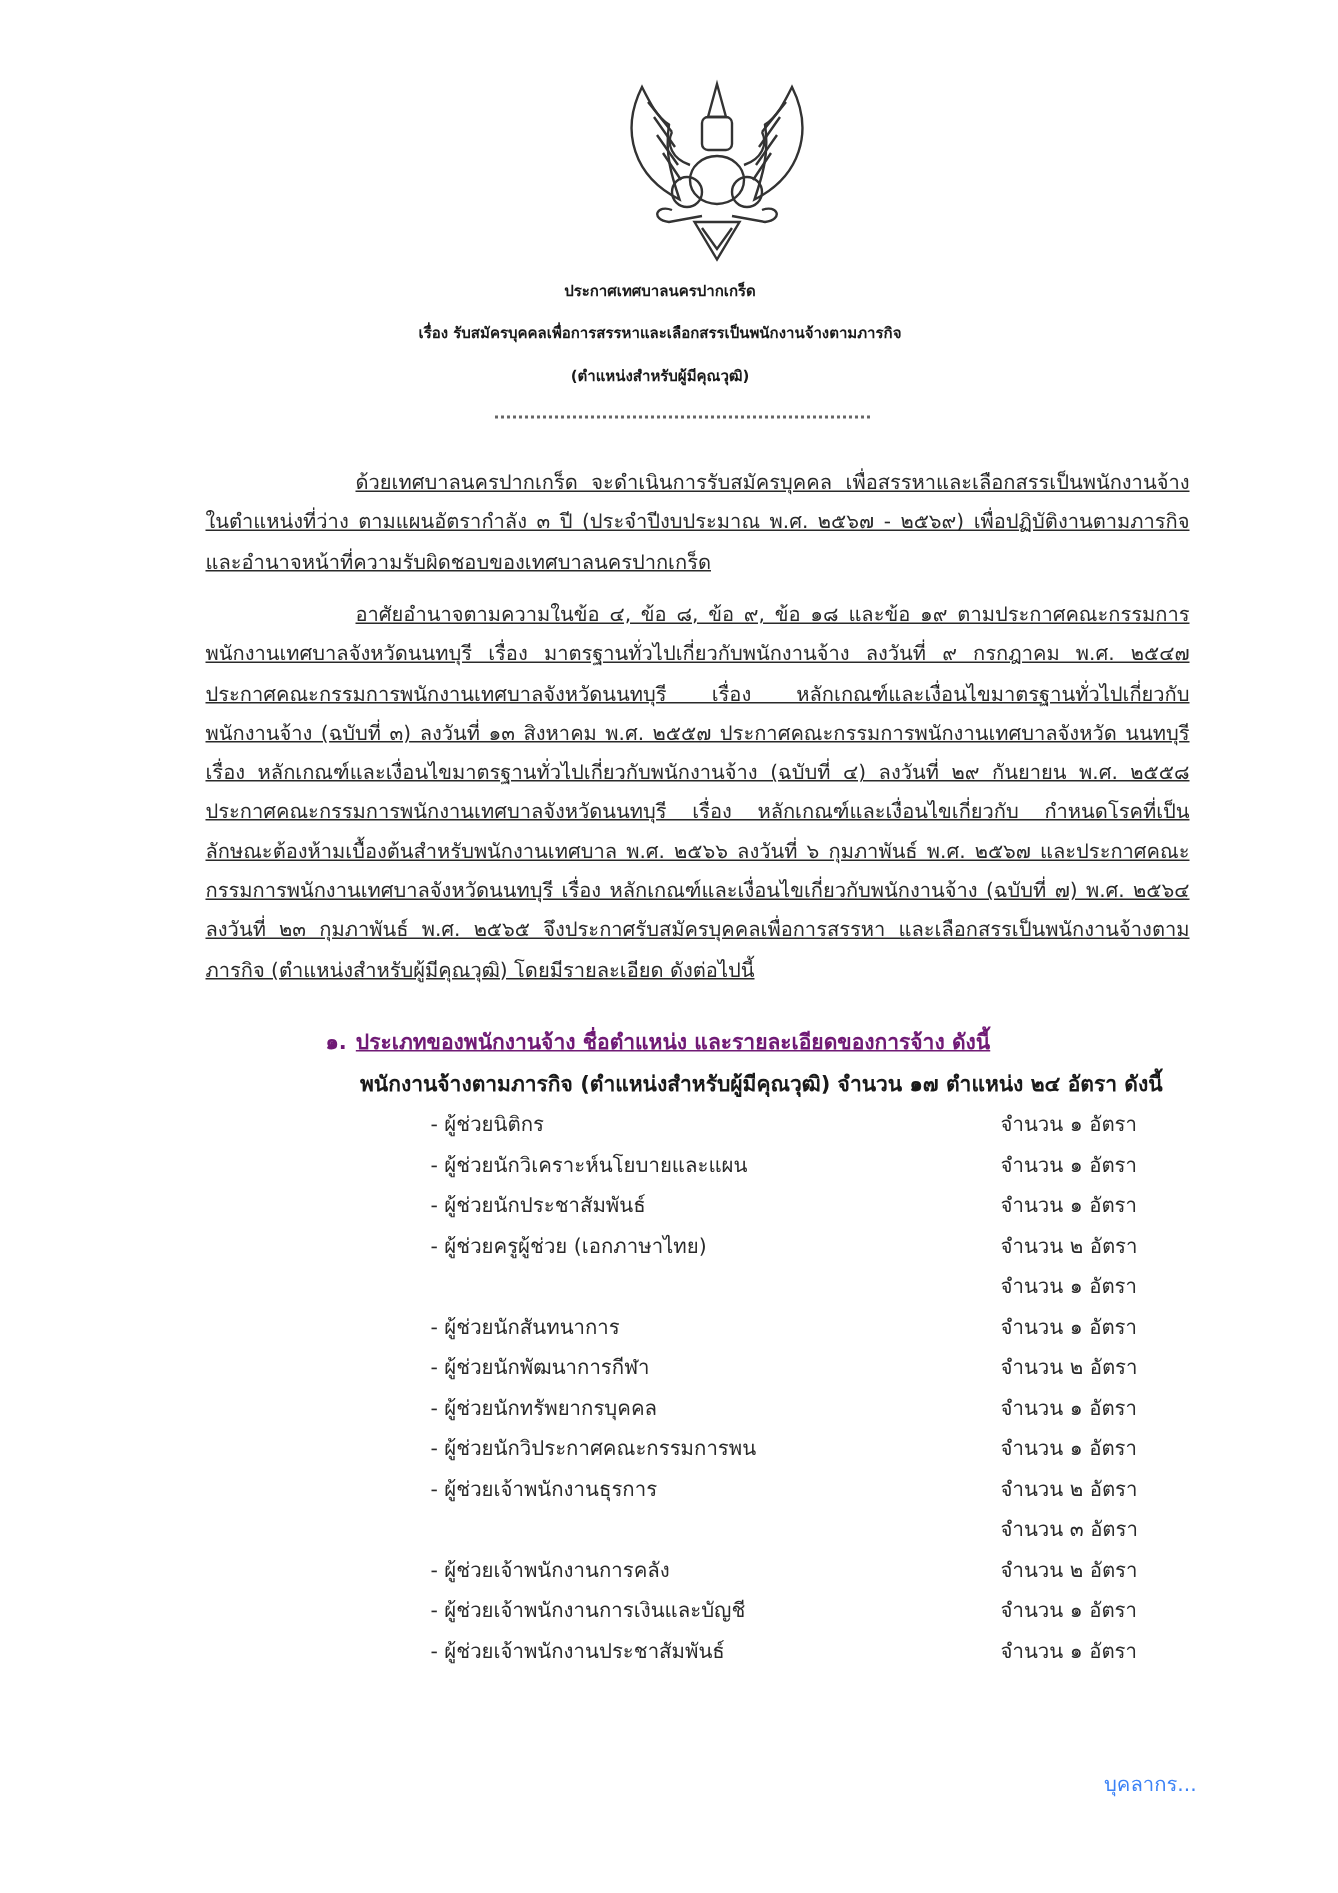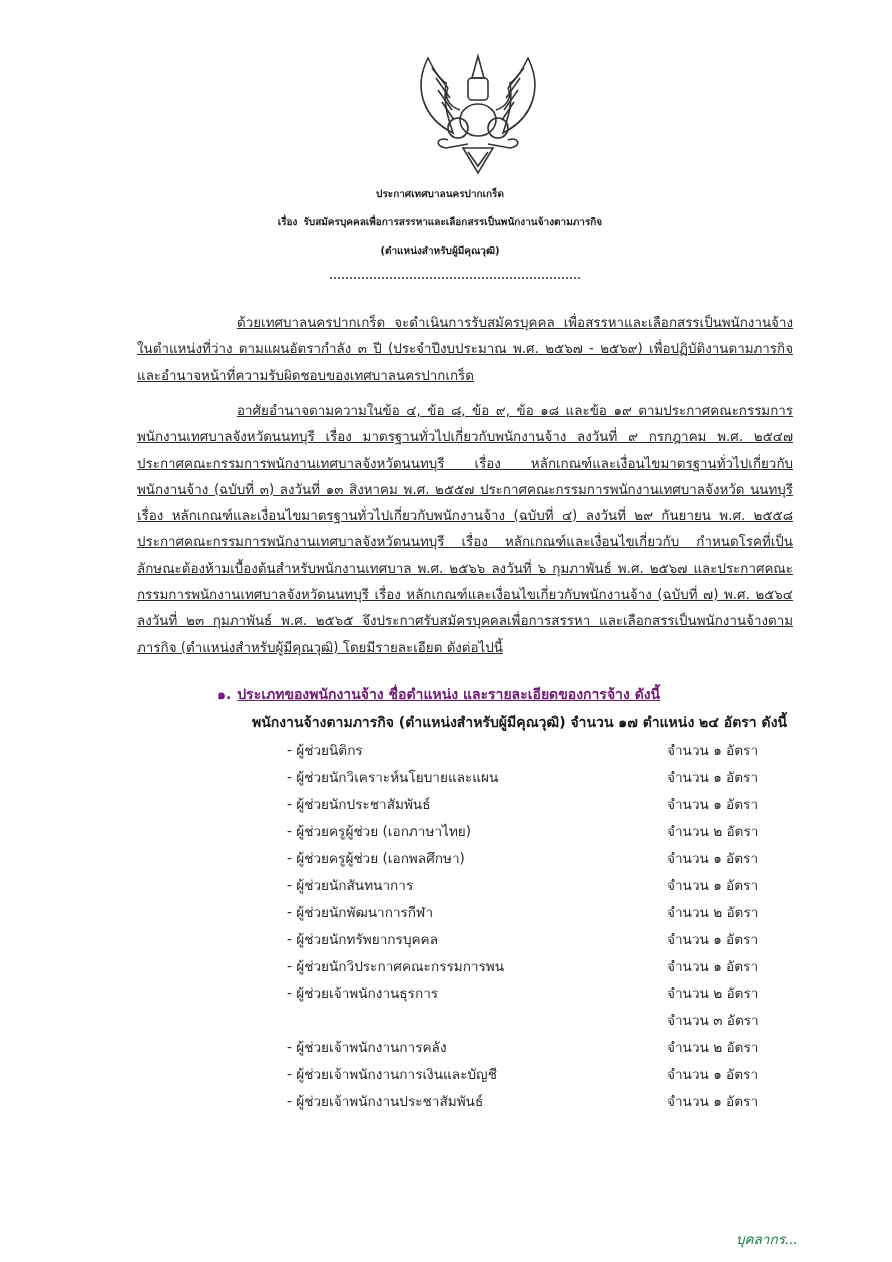--- a/index.html
+++ b/index.html
@@ -4,39 +4,39 @@
 <style>
   html, body { margin: 0; padding: 0; background: #ffffff; }
   body {
     width: 892px; height: 1262px; position: relative; overflow: hidden;
     font-family: "DejaVu Sans", "Liberation Sans", sans-serif;
     color: #222;
   }
   .emblem { position: absolute; left: 408px; top: 48px; width: 140px; height: 130px; }
   .title { position: absolute; left: 0; width: 816px; text-align: center; font-weight: bold; font-size: 10px; color: #1a1a1a; margin-left: 32px; }
   .t1 { top: 186px; }
-  .t2 { top: 214px; font-family: Liberation Mono, monospace; }
+  .t2 { top: 214px; }
   .t3 { top: 243px; }
   .sep { position: absolute; left: 330px; top: 277px; width: 250px; border-top: 2px dotted #666; }
   .para {
     position: absolute; left: 137px; width: 656px;
     font-size: 13.4px; line-height: 26.3px; color: #2a2a2a;
     text-align: justify; text-indent: 100px; margin: 0; text-decoration: underline;
   }
   .p1 { top: 310px; }
   .p2 { top: 398px; }
   .section-head { position: absolute; left: 217px; top: 683px; font-size: 14px; font-weight: bold; color: #701a75; }
   .section-head .num { margin-right: 6px; }
   .section-head .ul { text-decoration: underline; }
-  .sub-head { position: absolute; left: 252px; top: 711px; font-size: 14px; font-weight: bold; color: #1a1a1a; }
+  .sub-head { position: absolute; left: 240px; top: 711px; font-size: 14px; font-weight: bold; color: #1a1a1a; }
   .pos-list { position: absolute; left: 287px; top: 737px; width: 500px; margin: 0; padding: 0; list-style: none; }
   .pos-list li { height: 27px; line-height: 27px; font-size: 13.6px; color: #2a2a2a; position: relative; }
   .pos-list .name { position: absolute; left: 0; }
   .pos-list .cnt { position: absolute; left: 380px; }
-  .footer-next { position: absolute; left: 736px; top: 1228px; font-size: 13.5px; color: #15803d; font-style: italic; }
+  .footer-next { position: absolute; left: 736px; top: 1178px; font-size: 13.5px; color: #3b82f6; }
 </style>
 </head>
 <body>
 
 <div class="emblem">
   <svg width="140" height="130" viewBox="0 0 140 130">
     <g fill="none" stroke="#333" stroke-width="1.6">
 
       <path d="M20 10 C5 40, 15 70, 45 85 C40 70, 35 55, 38 35 C30 30, 25 20, 20 10 Z"></path>
       <path d="M120 10 C135 40, 125 70, 95 85 C100 70, 105 55, 102 35 C110 30, 115 20, 120 10 Z"></path>
@@ -84,21 +84,20 @@
     </li>
   <li>
       <span class="name">- ผู้ช่วยนักประชาสัมพันธ์</span>
       <span class="cnt">จำนวน ๑ อัตรา</span>
     </li>
   <li>
       <span class="name">- ผู้ช่วยครูผู้ช่วย (เอกภาษาไทย)</span>
       <span class="cnt">จำนวน ๒ อัตรา</span>
     </li>
   <li>
-      <span class="name">- ผู้ช่วยครูผู้ช่วย (เอกพลศึกษา)</span>
       <span class="cnt">จำนวน ๑ อัตรา</span>
     </li>
   <li>
       <span class="name">- ผู้ช่วยนักสันทนาการ</span>
       <span class="cnt">จำนวน ๑ อัตรา</span>
     </li>
   <li>
       <span class="name">- ผู้ช่วยนักพัฒนาการกีฬา</span>
       <span class="cnt">จำนวน ๒ อัตรา</span>
     </li>

